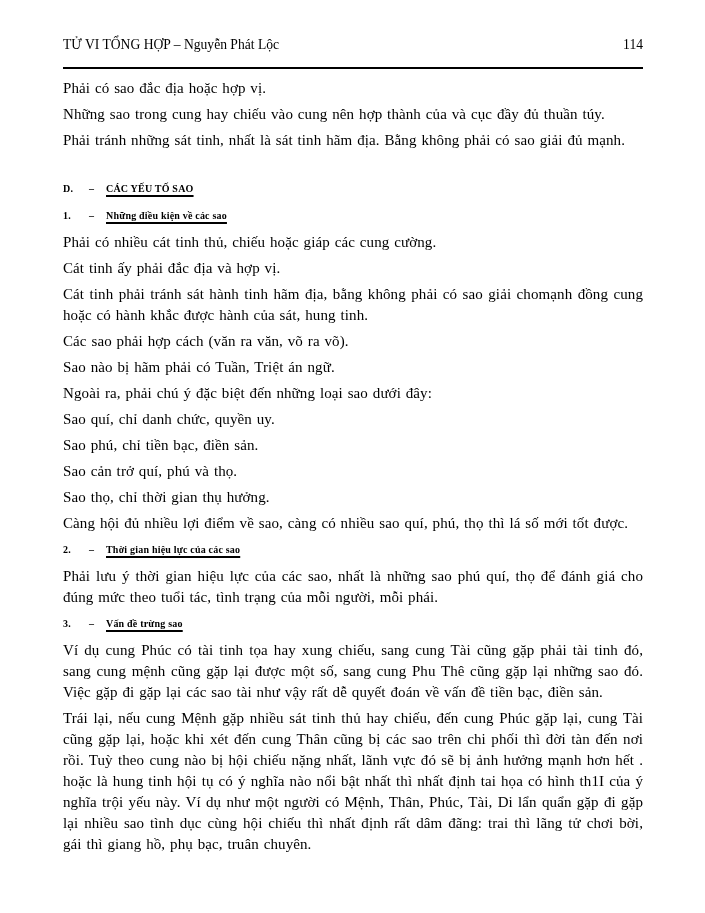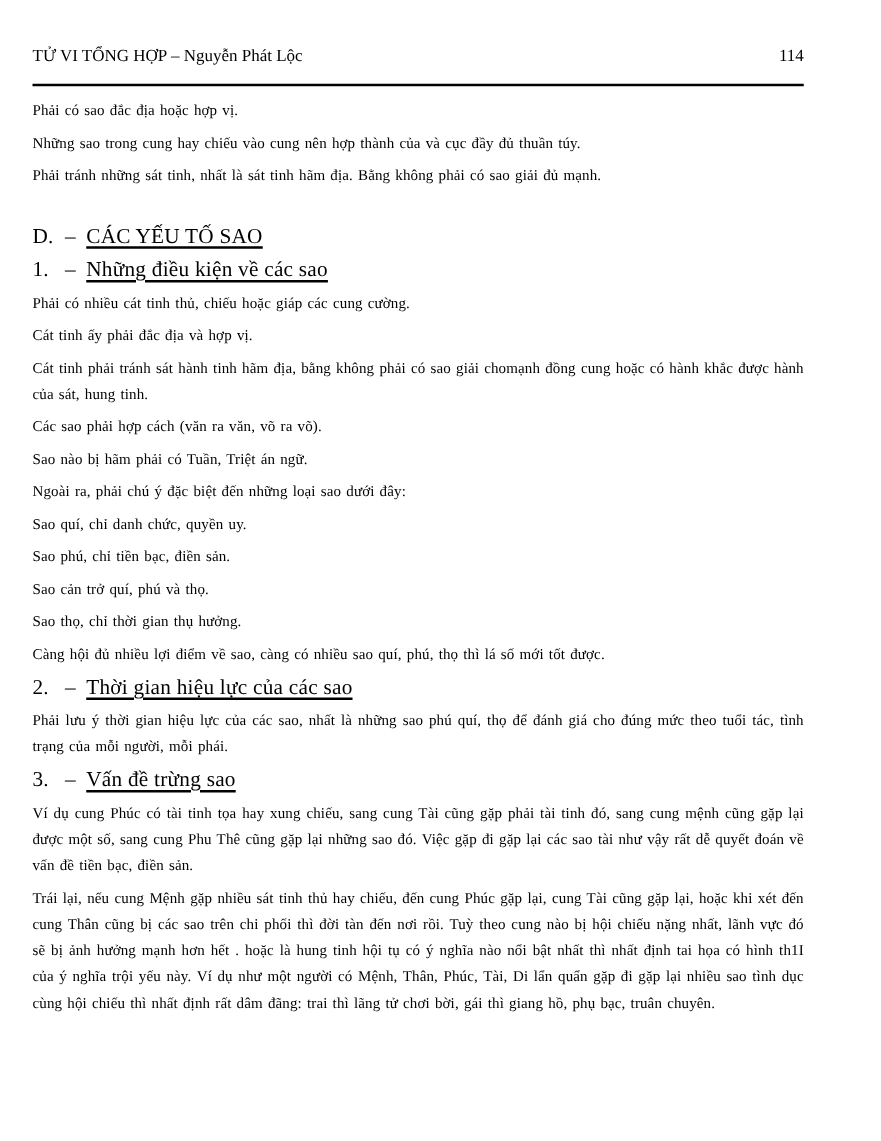--- a/index.html
+++ b/index.html
@@ -7,50 +7,50 @@
     padding: 0;
     width: 705px;
     height: 913px;
     overflow: hidden;
     background: #ffffff;
   }
   .page {
     box-sizing: border-box;
     width: 705px;
     height: 913px;
-    padding: 37px 62px 0 26px;
+    padding: 37px 62px 0 63px;
     font-family: "Liberation Serif", "DejaVu Serif", serif;
     color: #000000;
     -webkit-font-smoothing: antialiased;
   }
   .header-row {
     display: flex;
     justify-content: space-between;
     align-items: baseline;
     font-size: 13.6px;
     line-height: 16px;
   }
   .rule {
     height: 2px;
     background: #000000;
     margin-top: 14px;
     margin-bottom: 9px;
   }
   p.para {
-    font-size: 12px;
+    font-size: 15px;
     line-height: 21px;
     margin: 0 0 5px 0;
     text-align: justify;
     letter-spacing: 0.1px;
     word-spacing: 1px;
   }
   .heading {
-    font-size: 17px;
+    font-size: 10px;
     line-height: 21px;
-    font-weight: 400;
+    font-weight: 700;
     margin: 0 0 6px 0;
     letter-spacing: 0.2px;
   }
   .heading.major {
     margin-top: 27px;
   }
   .heading .h-label {
     display: inline-block;
     min-width: 26px;
   }

